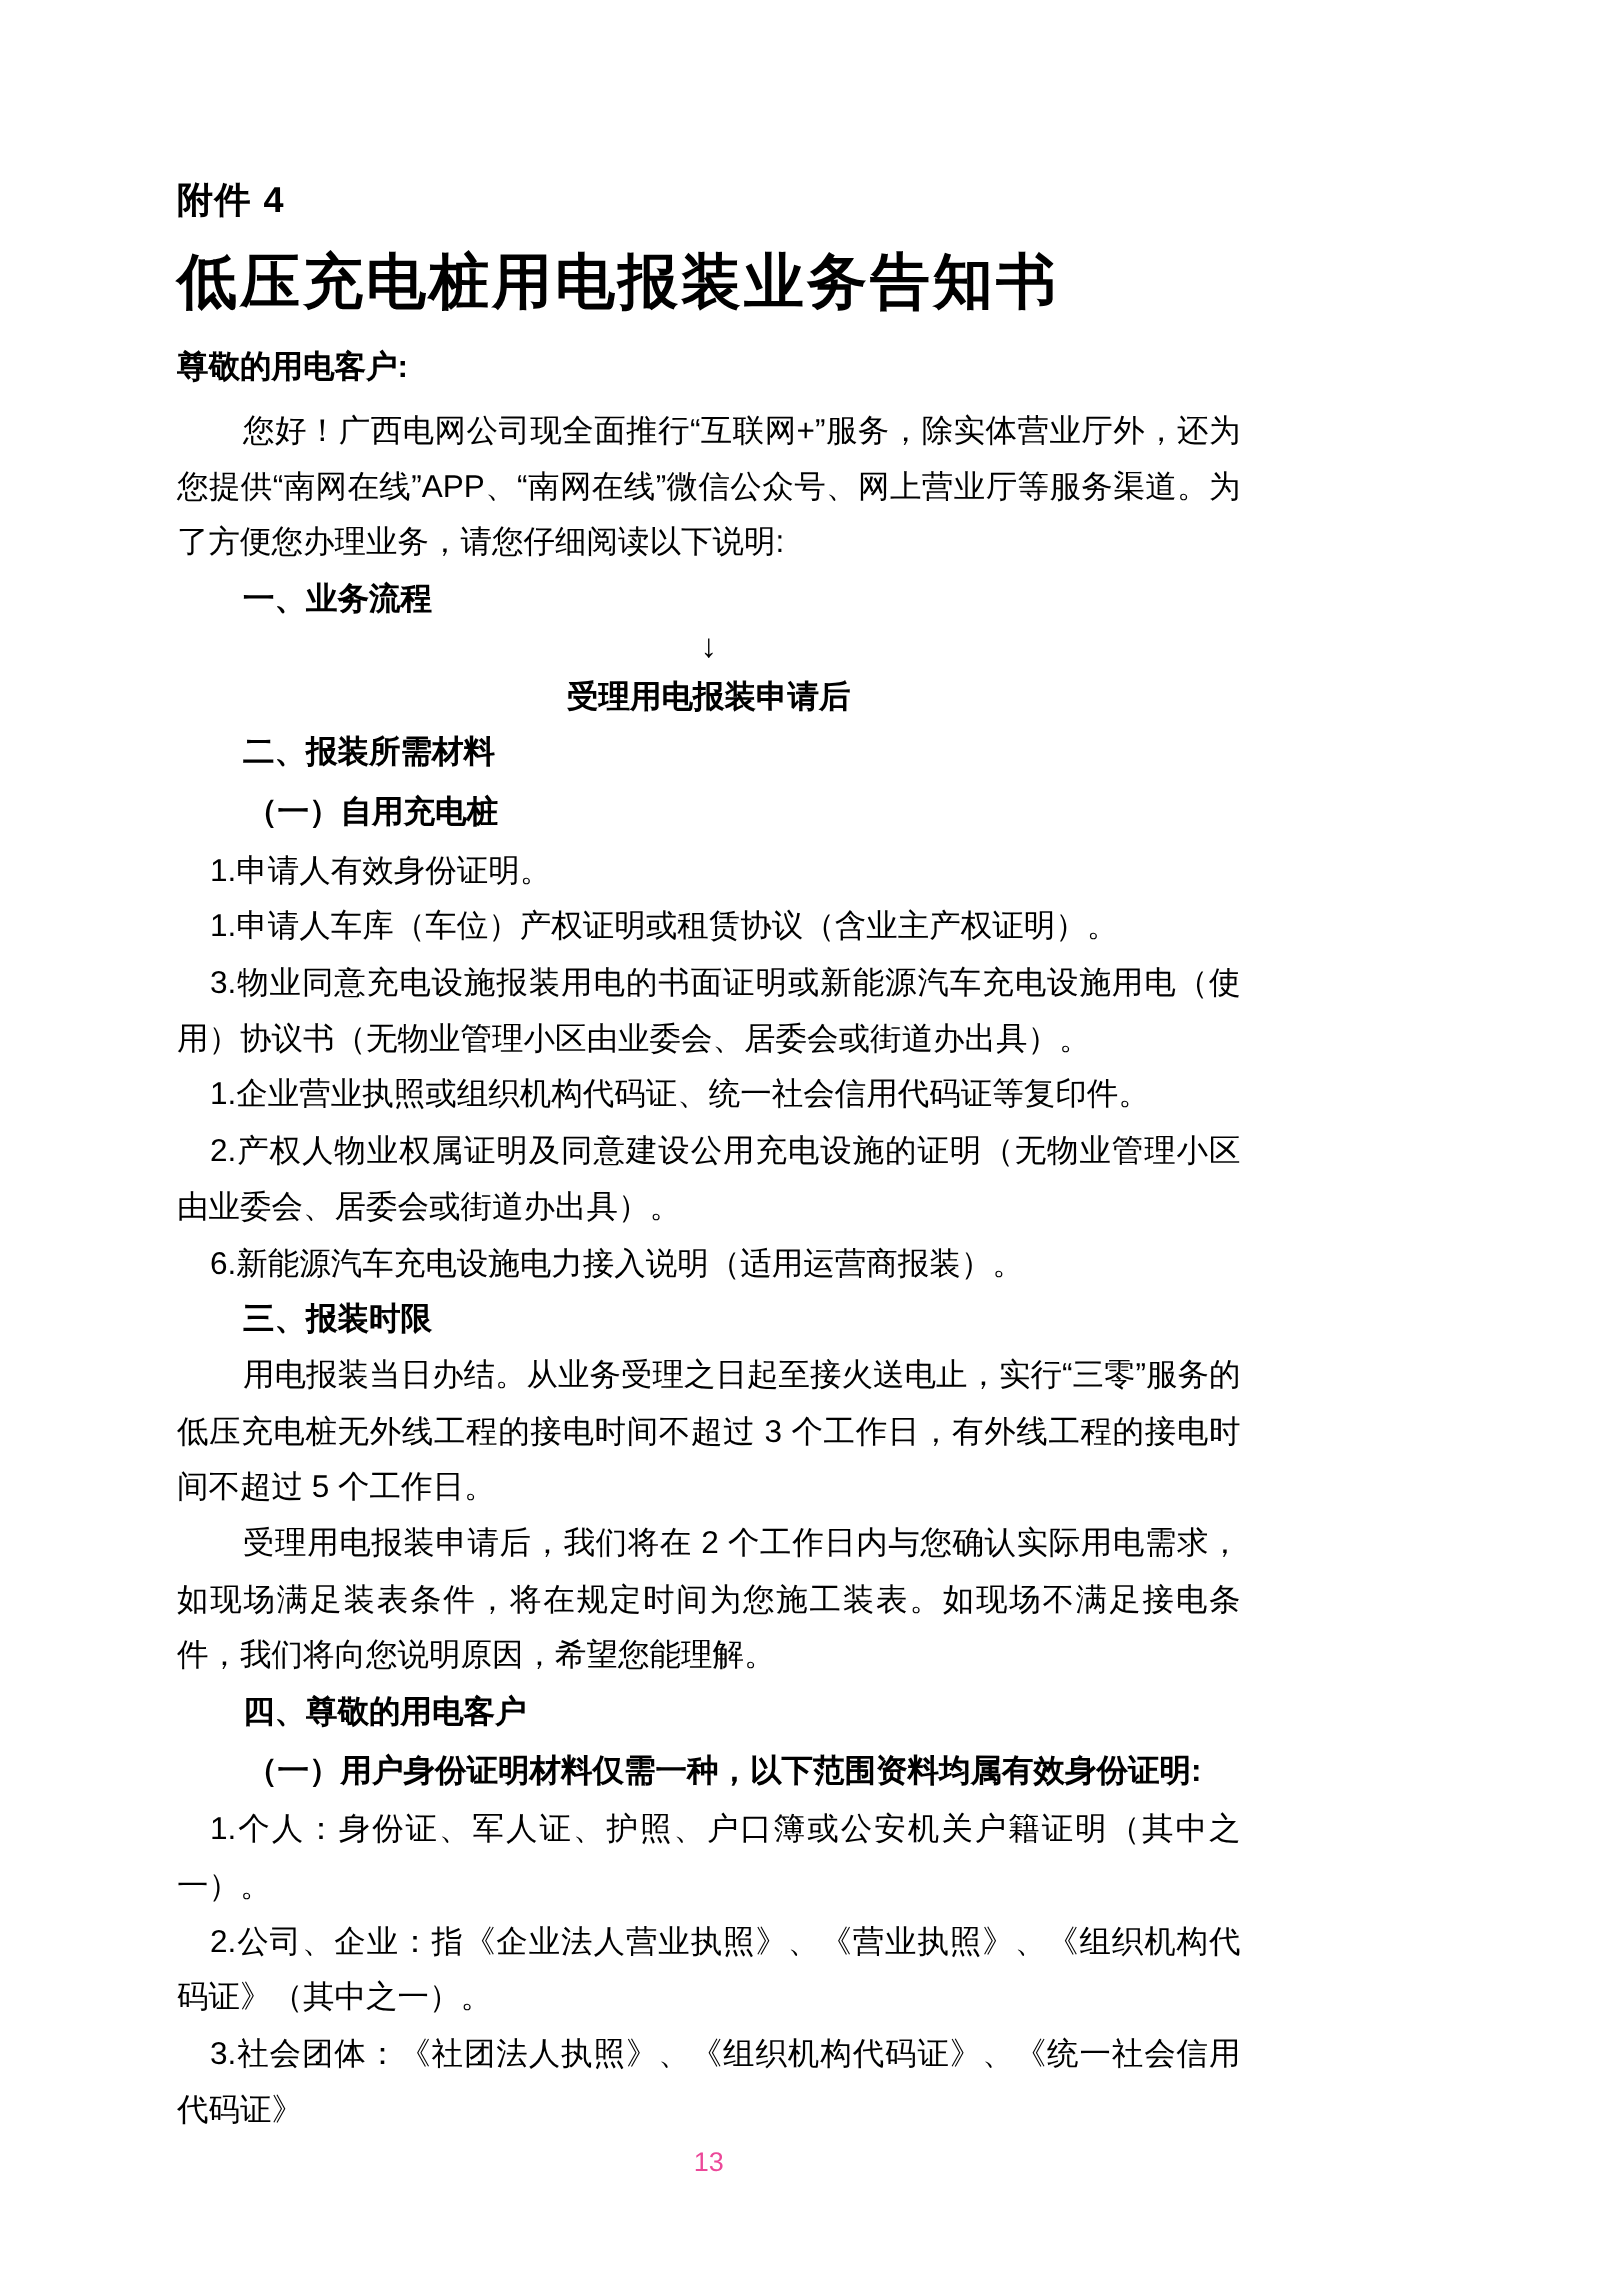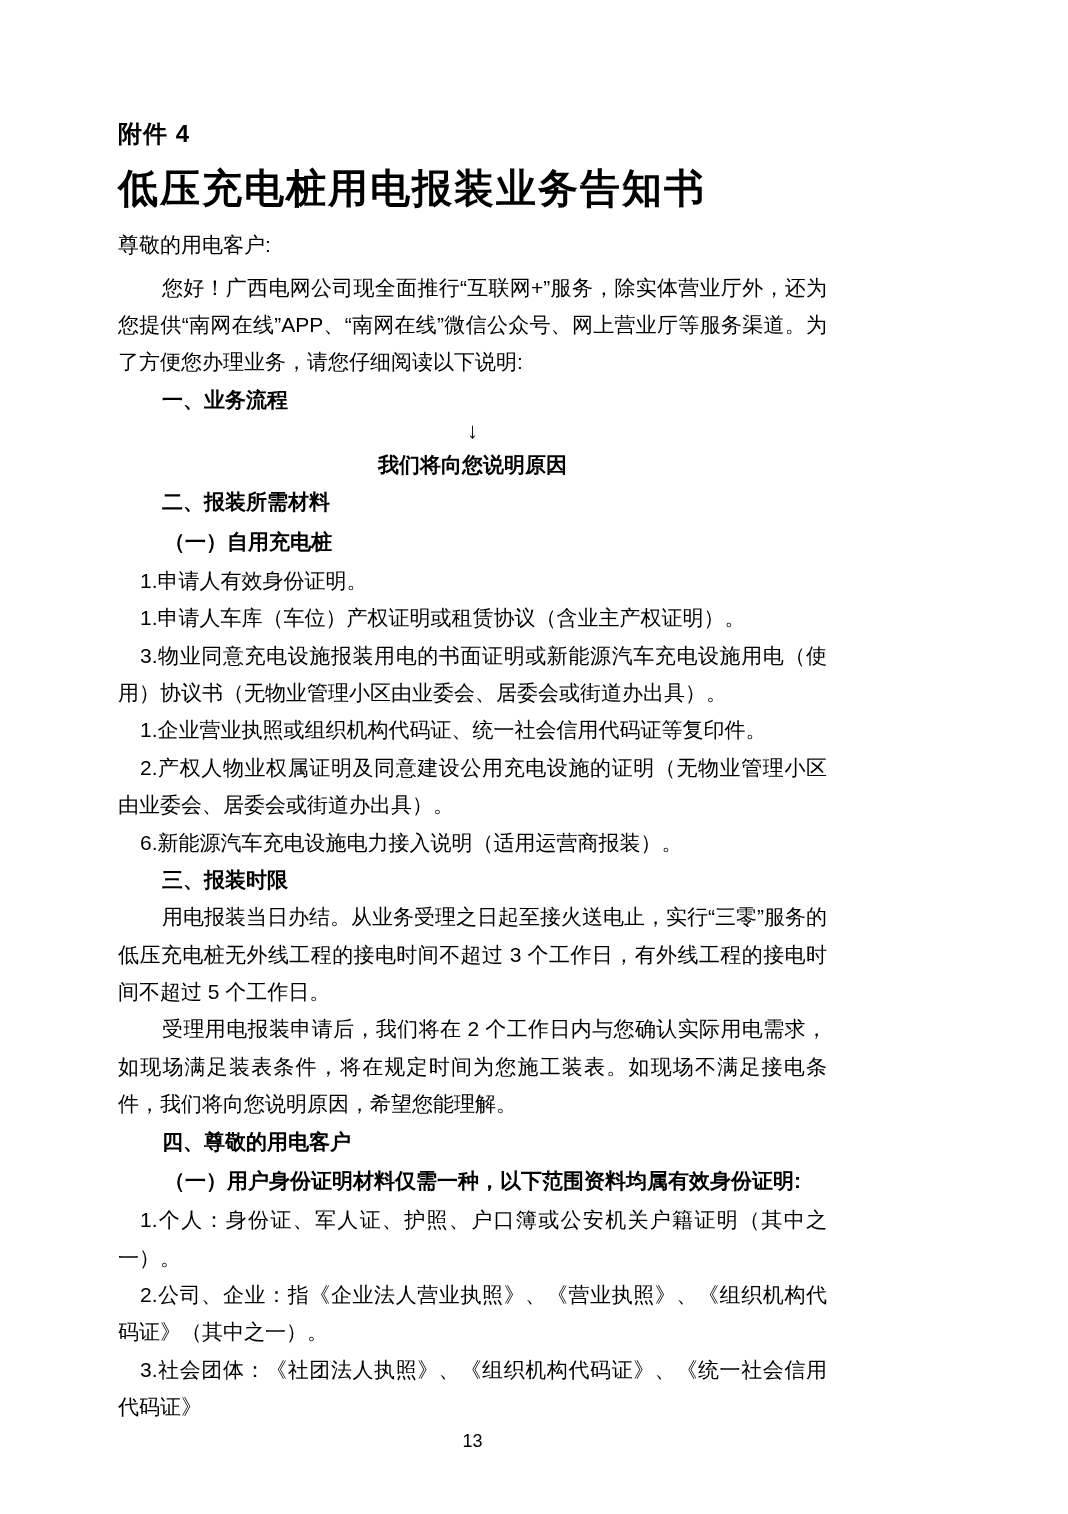--- a/index.html
+++ b/index.html
@@ -27,21 +27,21 @@
   }
   .doc-title {
     font-size: 40px;
     font-weight: bold;
     letter-spacing: 2px;
     margin: 4px 0 16px 0;
     line-height: 1.25;
   }
   .salutation {
     font-size: 21px;
-    font-weight: normal;
+    font-weight: bold;
     margin: 0 0 8px 0;
     line-height: 1.5;
   }
   p.body {
     font-size: 21px;
     line-height: 1.78;
     margin: 0;
     text-align: justify;
     text-justify: inter-ideograph;
   }
@@ -79,39 +79,39 @@
     line-height: 1.2;
     margin: 0;
   }
   .page-number {
     position: absolute;
     bottom: 62px;
     left: 0;
     right: 0;
     text-align: center;
     font-size: 18px;
-    color: #000000;
+    color: #ec4899;
   }
 </style>
 </head>
 <body>
 
 <div class="page">
 
   <div class="attachment-label">附件 4</div>
 
   <h1 class="doc-title">低压充电桩用电报装业务告知书</h1>
 
   <div class="salutation">尊敬的用电客户:</div>
 
   <p class="body indent2">您好！广西电网公司现全面推行“互联网+”服务，除实体营业厅外，还为您提供“南网在线”APP、“南网在线”微信公众号、网上营业厅等服务渠道。为了方便您办理业务，请您仔细阅读以下说明:</p>
 
   <div class="section-head">一、业务流程</div>
   <div class="flow-arrow">↓</div>
-  <div class="flow">我们将向您说明原因</div>
+  <div class="flow">受理用电报装申请后</div>
 
   <div class="section-head">二、报装所需材料</div>
 
   <div class="subsection-head">（一）自用充电桩</div>
   <p class="body indent1">1.申请人有效身份证明。</p>
   <p class="body indent1">1.申请人车库（车位）产权证明或租赁协议（含业主产权证明）。</p>
   <p class="body indent1">3.物业同意充电设施报装用电的书面证明或新能源汽车充电设施用电（使用）协议书（无物业管理小区由业委会、居委会或街道办出具）。</p>
 
   <p class="body indent1">1.企业营业执照或组织机构代码证、统一社会信用代码证等复印件。</p>
   <p class="body indent1">2.产权人物业权属证明及同意建设公用充电设施的证明（无物业管理小区由业委会、居委会或街道办出具）。</p>

